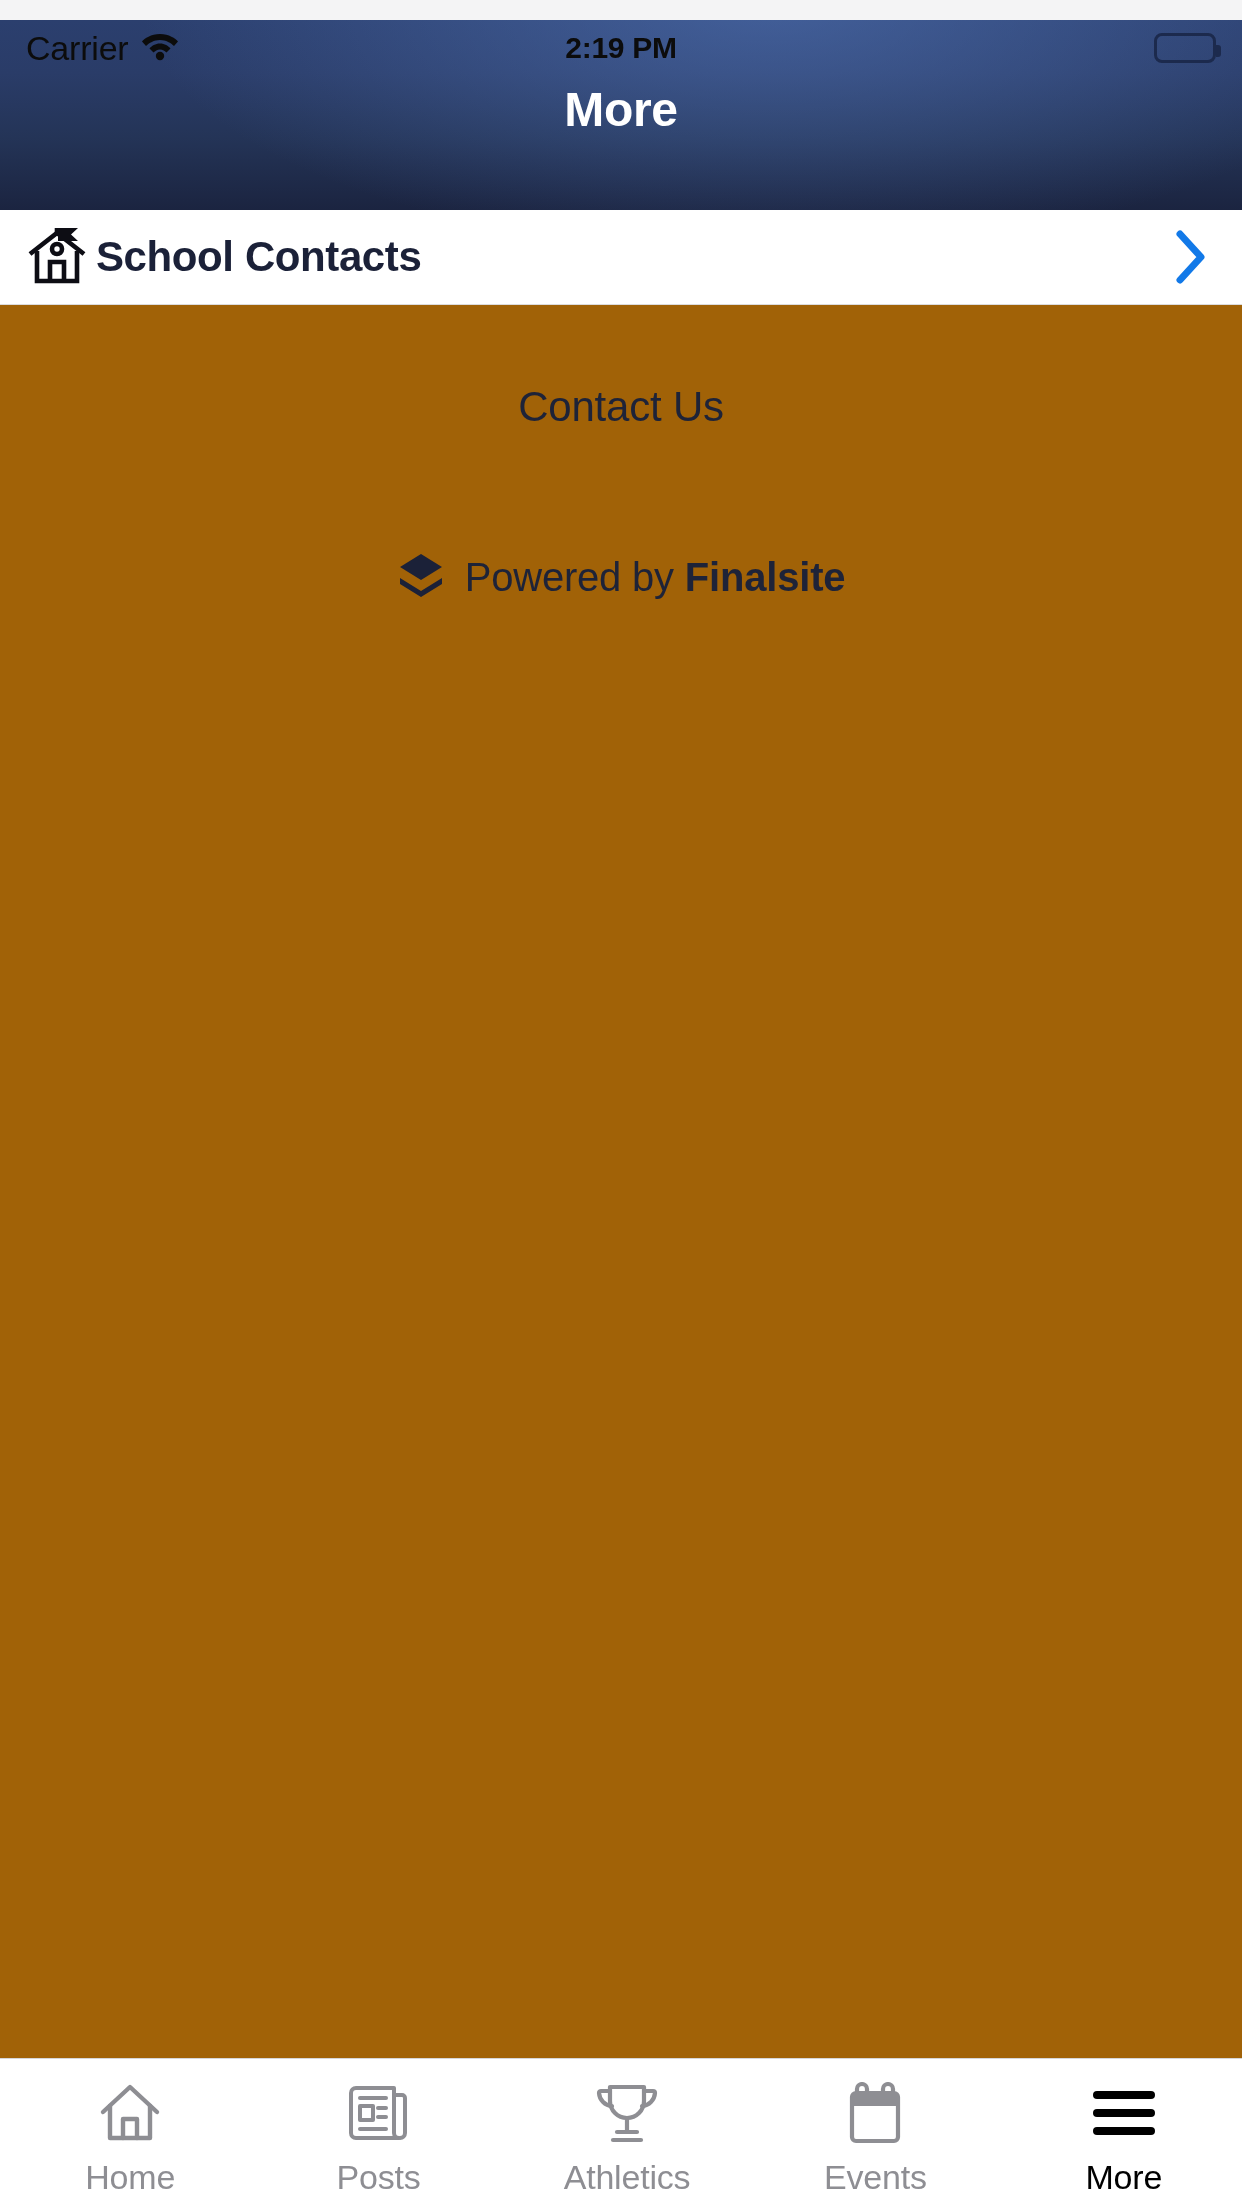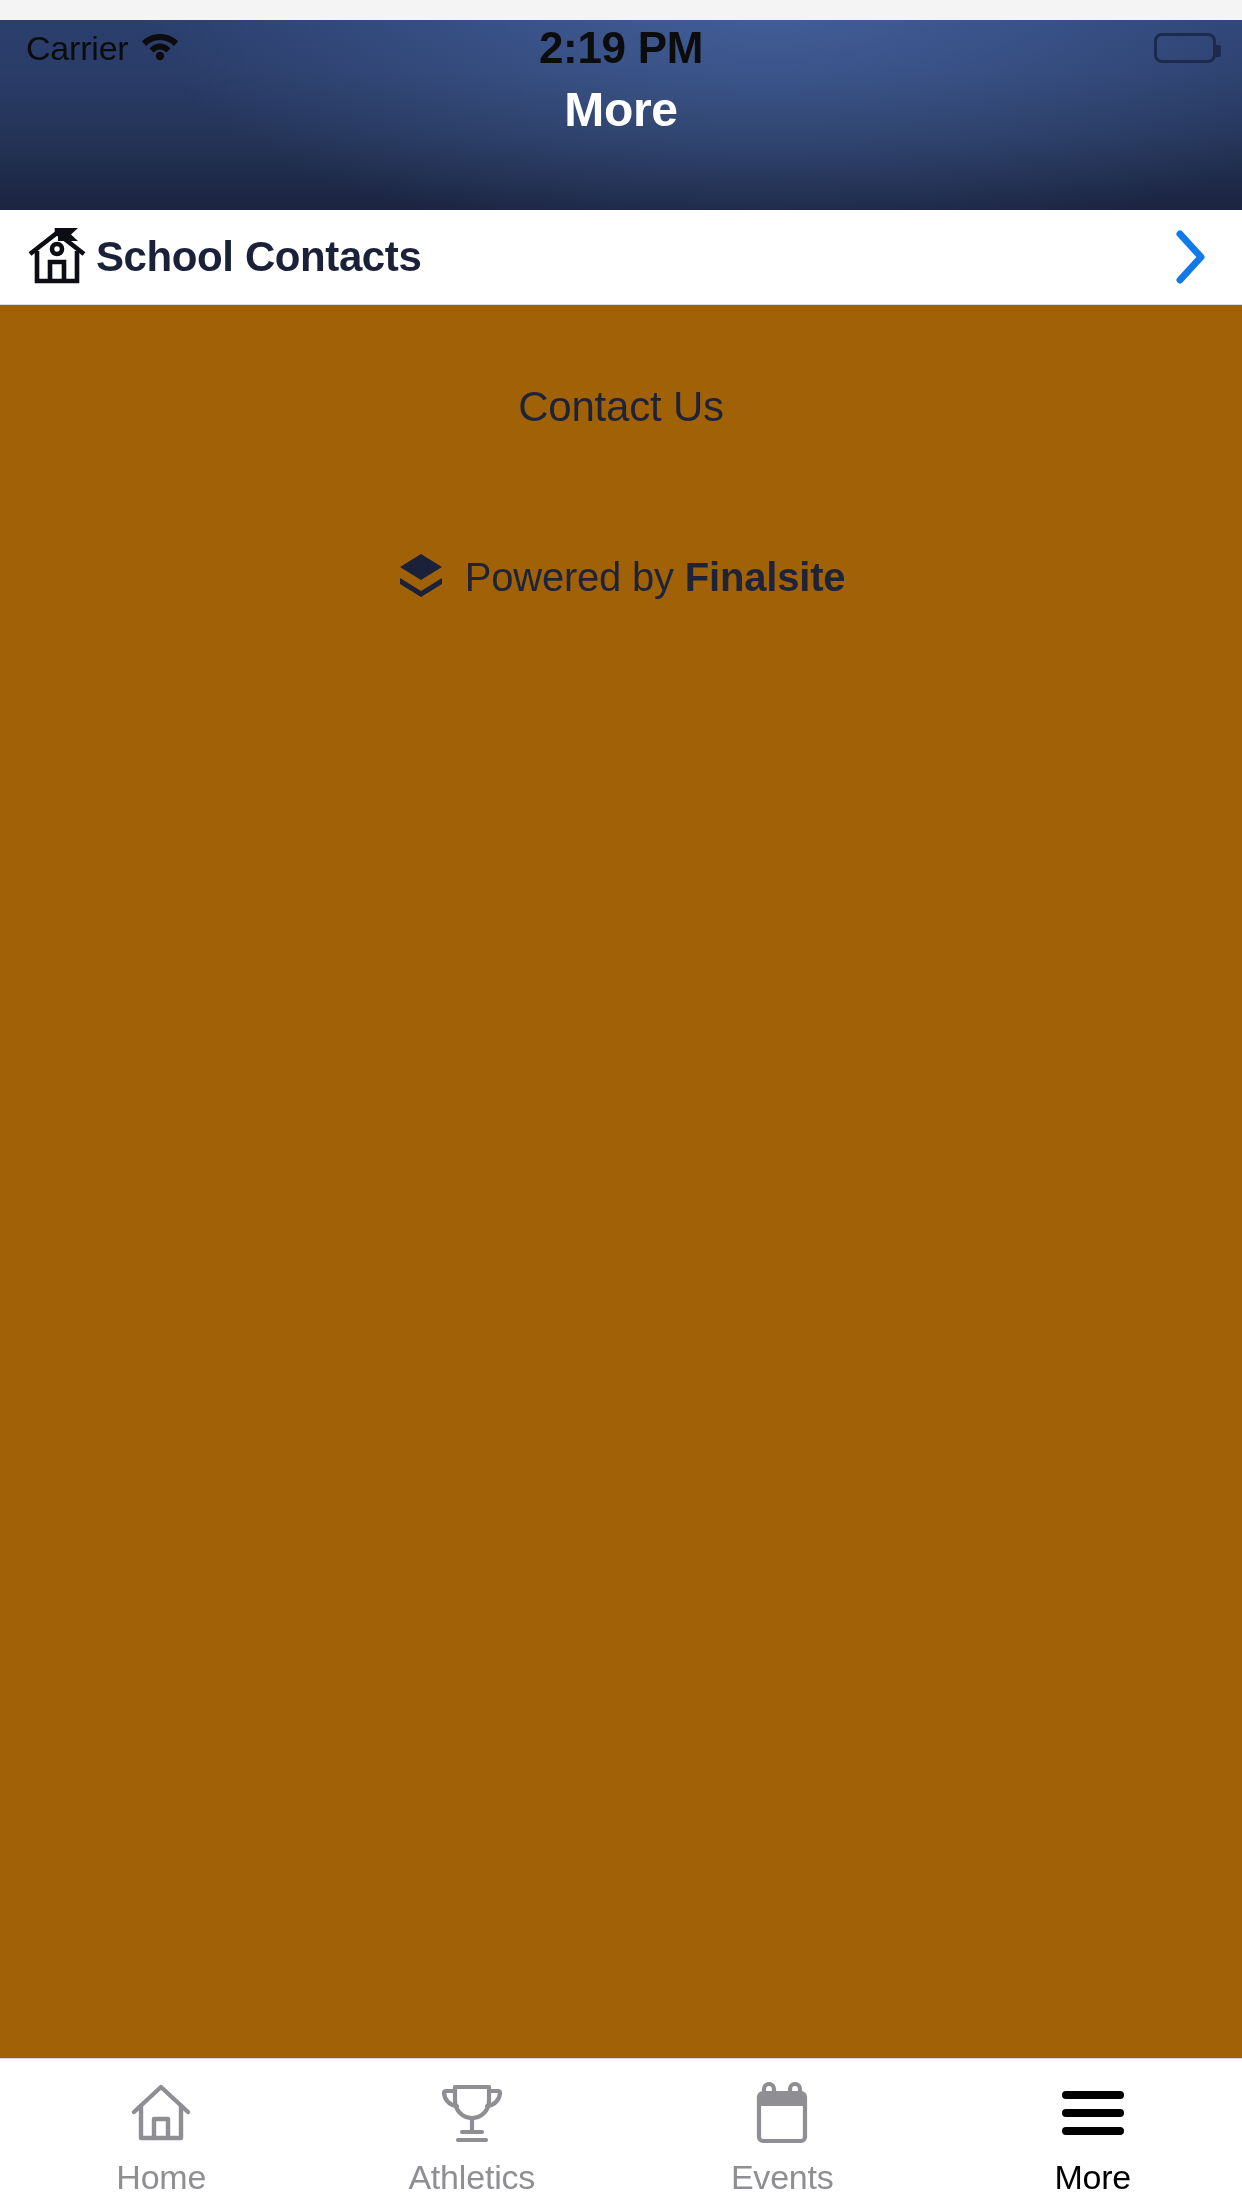--- a/index.html
+++ b/index.html
@@ -46,21 +46,21 @@
   .sb-carrier {
     font-size:34px;
     letter-spacing:-0.2px;
     color:#0c0c0c;
   }
   .wifi-icon { display:block; }
   .sb-center {
     position:absolute;
     left:0; right:0;
     text-align:center;
-    font-size:44px;
+    font-size:30px;
     font-weight:bold;
     color:#0c0c0c;
     letter-spacing:-0.3px;
     pointer-events:none;
   }
   .sb-right {
     margin-left:auto;
     display:flex;
     align-items:center;
     z-index:2;
@@ -278,20 +278,36 @@
           <g fill="none" stroke="#8e8e93" stroke-width="4.4" stroke-linejoin="round" stroke-linecap="round">
             <path d="M6 30 L33 5 L60 30"></path>
             <path d="M13 24 L13 56 L53 56 L53 24"></path>
             <path d="M26 56 L26 37 L40 37 L40 56"></path>
           </g>
         </svg>
       </span>
       <span class="tab-label">Home</span>
     </button>
 
+    <button class="tab">
+      <span class="tab-icon">
+        <svg width="66" height="60" viewBox="0 0 66 60">
+          <g fill="none" stroke="#8e8e93" stroke-width="4" stroke-linejoin="round" stroke-linecap="round">
+            <path d="M5 10 a5 5 0 0 1 5 -5 L48 5 L48 50 a5 5 0 0 0 5 5 L10 55 a5 5 0 0 1 -5 -5 Z"></path>
+            <path d="M48 12 L56 12 a3 3 0 0 1 3 3 L59 50 a5 5 0 0 1 -5 5"></path>
+            <path d="M14 15 L40 15"></path>
+            <path d="M14 46 L40 46"></path>
+            <rect x="14" y="23" width="13" height="14"></rect>
+            <path d="M32 25 L40 25"></path>
+            <path d="M32 34 L40 34"></path>
+          </g>
+        </svg>
+      </span>
+      <span class="tab-label">Posts</span>
+    </button>
 
     <button class="tab">
       <span class="tab-icon">
         <svg width="66" height="68" viewBox="0 0 66 68">
           <g fill="none" stroke="#8e8e93" stroke-width="4.2" stroke-linejoin="round" stroke-linecap="round">
             <path d="M16 8 L50 8 L50 22 a17 17 0 0 1 -34 0 Z"></path>
             <path d="M16 12 L7 12 a2 2 0 0 0 -2 2 a14 14 0 0 0 13 13"></path>
             <path d="M50 12 L59 12 a2 2 0 0 1 2 2 a14 14 0 0 1 -13 13"></path>
             <path d="M33 39 L33 52"></path>
             <path d="M23 53 L43 53"></path>

